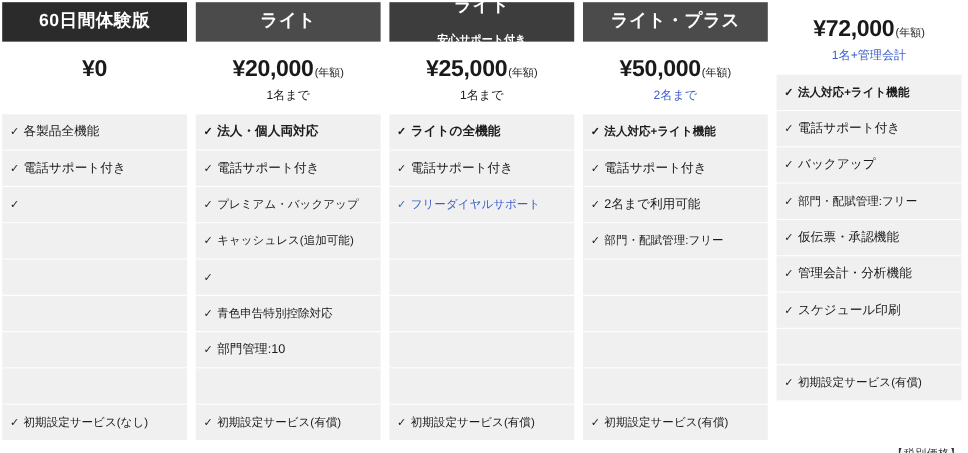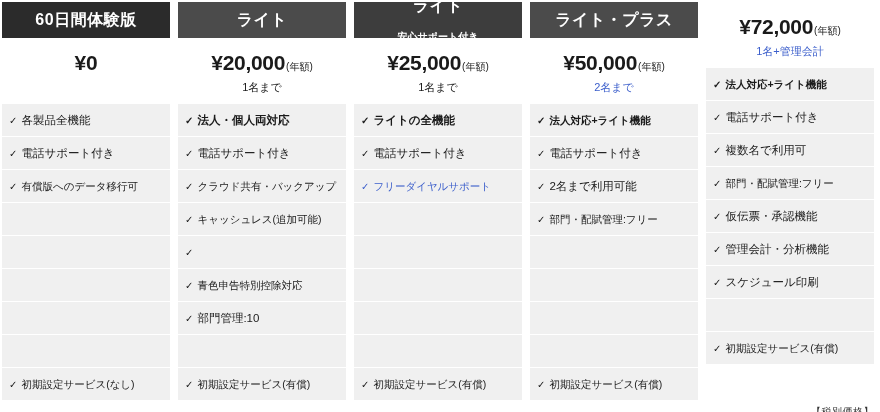--- a/index.html
+++ b/index.html
@@ -132,21 +132,20 @@
         <div class="row">
           <span class="check">✓</span>
           <span>各製品全機能</span>
         </div>
         <div class="row">
           <span class="check">✓</span>
           <span>電話サポート付き</span>
         </div>
         <div class="row small">
           <span class="check">✓</span>
-          <span>有償版へのデータ移行可</span>
         </div>
         <div class="row empty">
           <span></span>
         </div>
         <div class="row empty">
           <span></span>
         </div>
         <div class="row empty">
           <span></span>
         </div>
@@ -177,21 +176,21 @@
         <div class="row bold">
           <span class="check">✓</span>
           <span>法人・個人両対応</span>
         </div>
         <div class="row">
           <span class="check">✓</span>
           <span>電話サポート付き</span>
         </div>
         <div class="row small">
           <span class="check">✓</span>
-          <span>クラウド共有・バックアップ</span>
+          <span>プレミアム・バックアップ</span>
         </div>
         <div class="row small">
           <span class="check">✓</span>
           <span>キャッシュレス(追加可能)</span>
         </div>
         <div class="row small">
           <span class="check">✓</span>
         </div>
         <div class="row small">
           <span class="check">✓</span>
@@ -314,21 +313,21 @@
         <div class="row bold small">
           <span class="check">✓</span>
           <span>法人対応+ライト機能</span>
         </div>
         <div class="row">
           <span class="check">✓</span>
           <span>電話サポート付き</span>
         </div>
         <div class="row">
           <span class="check">✓</span>
-          <span>複数名で利用可</span>
+          <span>バックアップ</span>
         </div>
         <div class="row small">
           <span class="check">✓</span>
           <span>部門・配賦管理:フリー</span>
         </div>
         <div class="row">
           <span class="check">✓</span>
           <span>仮伝票・承認機能</span>
         </div>
         <div class="row">

